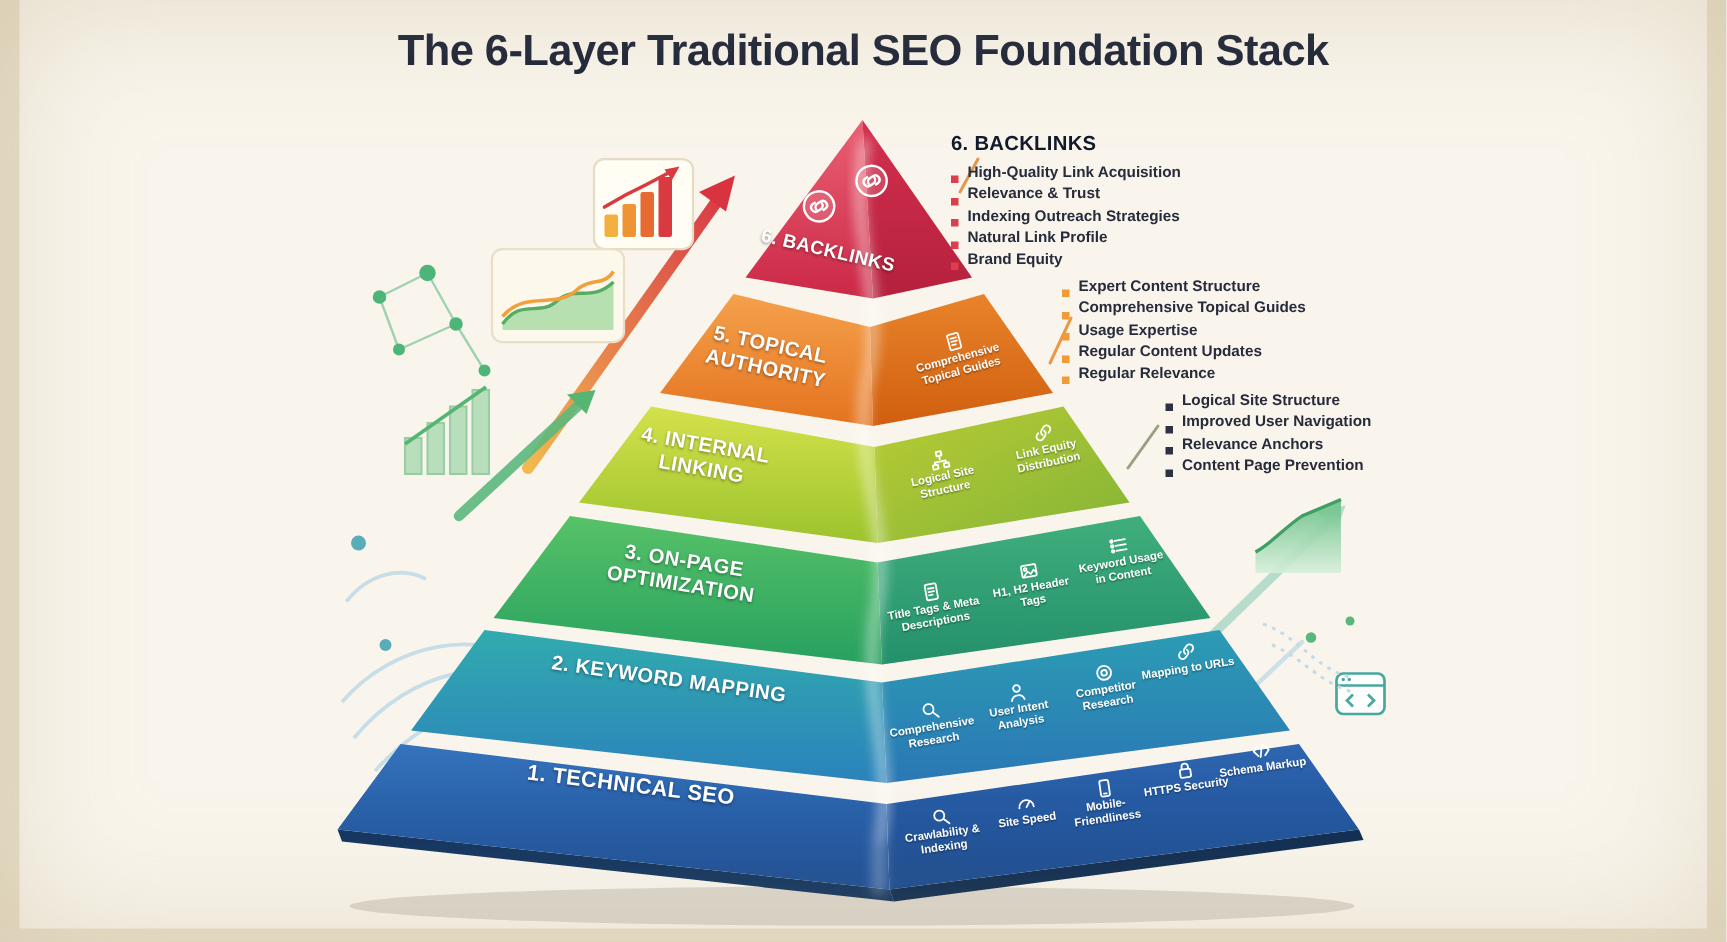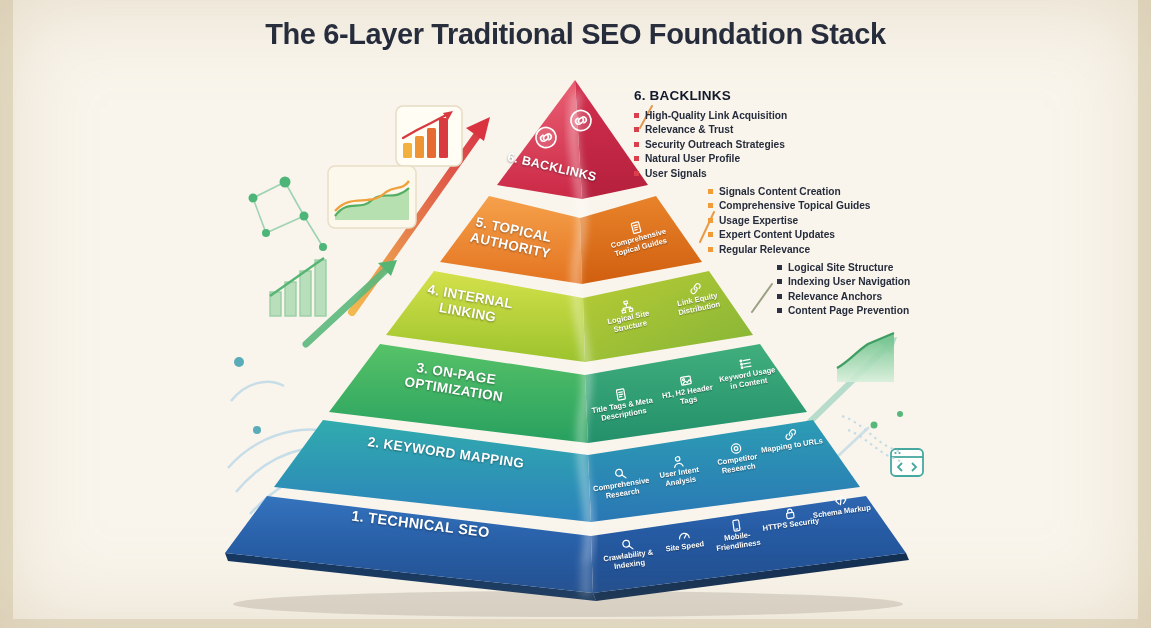--- a/index.html
+++ b/index.html
@@ -15,21 +15,21 @@
   .edge-l{left:0}.edge-r{right:0}
   .edge-b{position:absolute;left:0;bottom:0;width:100%;height:9px;background:#e8e0cc;z-index:5;}
   .title{
     position:absolute;top:18px;left:0;width:100%;text-align:center;z-index:3;
     font-size:29px;font-weight:800;color:#1b2337;letter-spacing:-.4px;
   }
   svg.scene{position:absolute;inset:0;z-index:1;}
   
   .anno{position:absolute;z-index:3;}
   .anno-heading{font-size:13.5px;font-weight:800;color:#121a2c;letter-spacing:.2px;margin-bottom:7px;}
-  .anno-item{display:flex;align-items:flex-start;margin-bottom:2.2px;font-size:10.2px;
+  .anno-item{display:flex;align-items:flex-end;margin-bottom:2.2px;font-size:10.2px;
     font-weight:700;color:#262c3c;white-space:nowrap;line-height:1.2;}
   .bullet{width:5px;height:5px;margin:3px 6px 0 0;flex:none;}
   .a1 .bullet{background:#d9404c}
   .a2 .bullet{background:#f09a38}
   .a3 .bullet{background:#2c3242}
   
   .face-label{position:absolute;z-index:3;color:#fff;font-weight:700;text-align:center;
     line-height:1.16;text-shadow:0 1px 2px rgba(0,0,0,.38);letter-spacing:.3px;}
   
   .feature{position:absolute;z-index:3;width:64px;text-align:center;color:#fff;}
@@ -382,67 +382,67 @@
       <div class="anno-item">
           <span class="bullet"></span>
           <span>High-Quality Link Acquisition</span>
         </div>
       <div class="anno-item">
           <span class="bullet"></span>
           <span>Relevance &amp; Trust</span>
         </div>
       <div class="anno-item">
           <span class="bullet"></span>
-          <span>Security Outreach Strategies</span>
-        </div>
-      <div class="anno-item">
-          <span class="bullet"></span>
-          <span>Natural User Profile</span>
-        </div>
-      <div class="anno-item">
-          <span class="bullet"></span>
-          <span>User Signals</span>
+          <span>Indexing Outreach Strategies</span>
+        </div>
+      <div class="anno-item">
+          <span class="bullet"></span>
+          <span>Natural Link Profile</span>
+        </div>
+      <div class="anno-item">
+          <span class="bullet"></span>
+          <span>Brand Equity</span>
         </div>
     </div>
   </div>
 
   <div class="anno a2" style="left:708px;top:186px">
     <div class="anno-items">
       <div class="anno-item">
           <span class="bullet"></span>
-          <span>Signals Content Creation</span>
+          <span>Expert Content Structure</span>
         </div>
       <div class="anno-item">
           <span class="bullet"></span>
           <span>Comprehensive Topical Guides</span>
         </div>
       <div class="anno-item">
           <span class="bullet"></span>
           <span>Usage Expertise</span>
         </div>
       <div class="anno-item">
           <span class="bullet"></span>
-          <span>Expert Content Updates</span>
+          <span>Regular Content Updates</span>
         </div>
       <div class="anno-item">
           <span class="bullet"></span>
           <span>Regular Relevance</span>
         </div>
     </div>
   </div>
 
   <div class="anno a3" style="left:777px;top:262px">
     <div class="anno-items">
       <div class="anno-item">
           <span class="bullet"></span>
           <span>Logical Site Structure</span>
         </div>
       <div class="anno-item">
           <span class="bullet"></span>
-          <span>Indexing User Navigation</span>
+          <span>Improved User Navigation</span>
         </div>
       <div class="anno-item">
           <span class="bullet"></span>
           <span>Relevance Anchors</span>
         </div>
       <div class="anno-item">
           <span class="bullet"></span>
           <span>Content Page Prevention</span>
         </div>
     </div>

